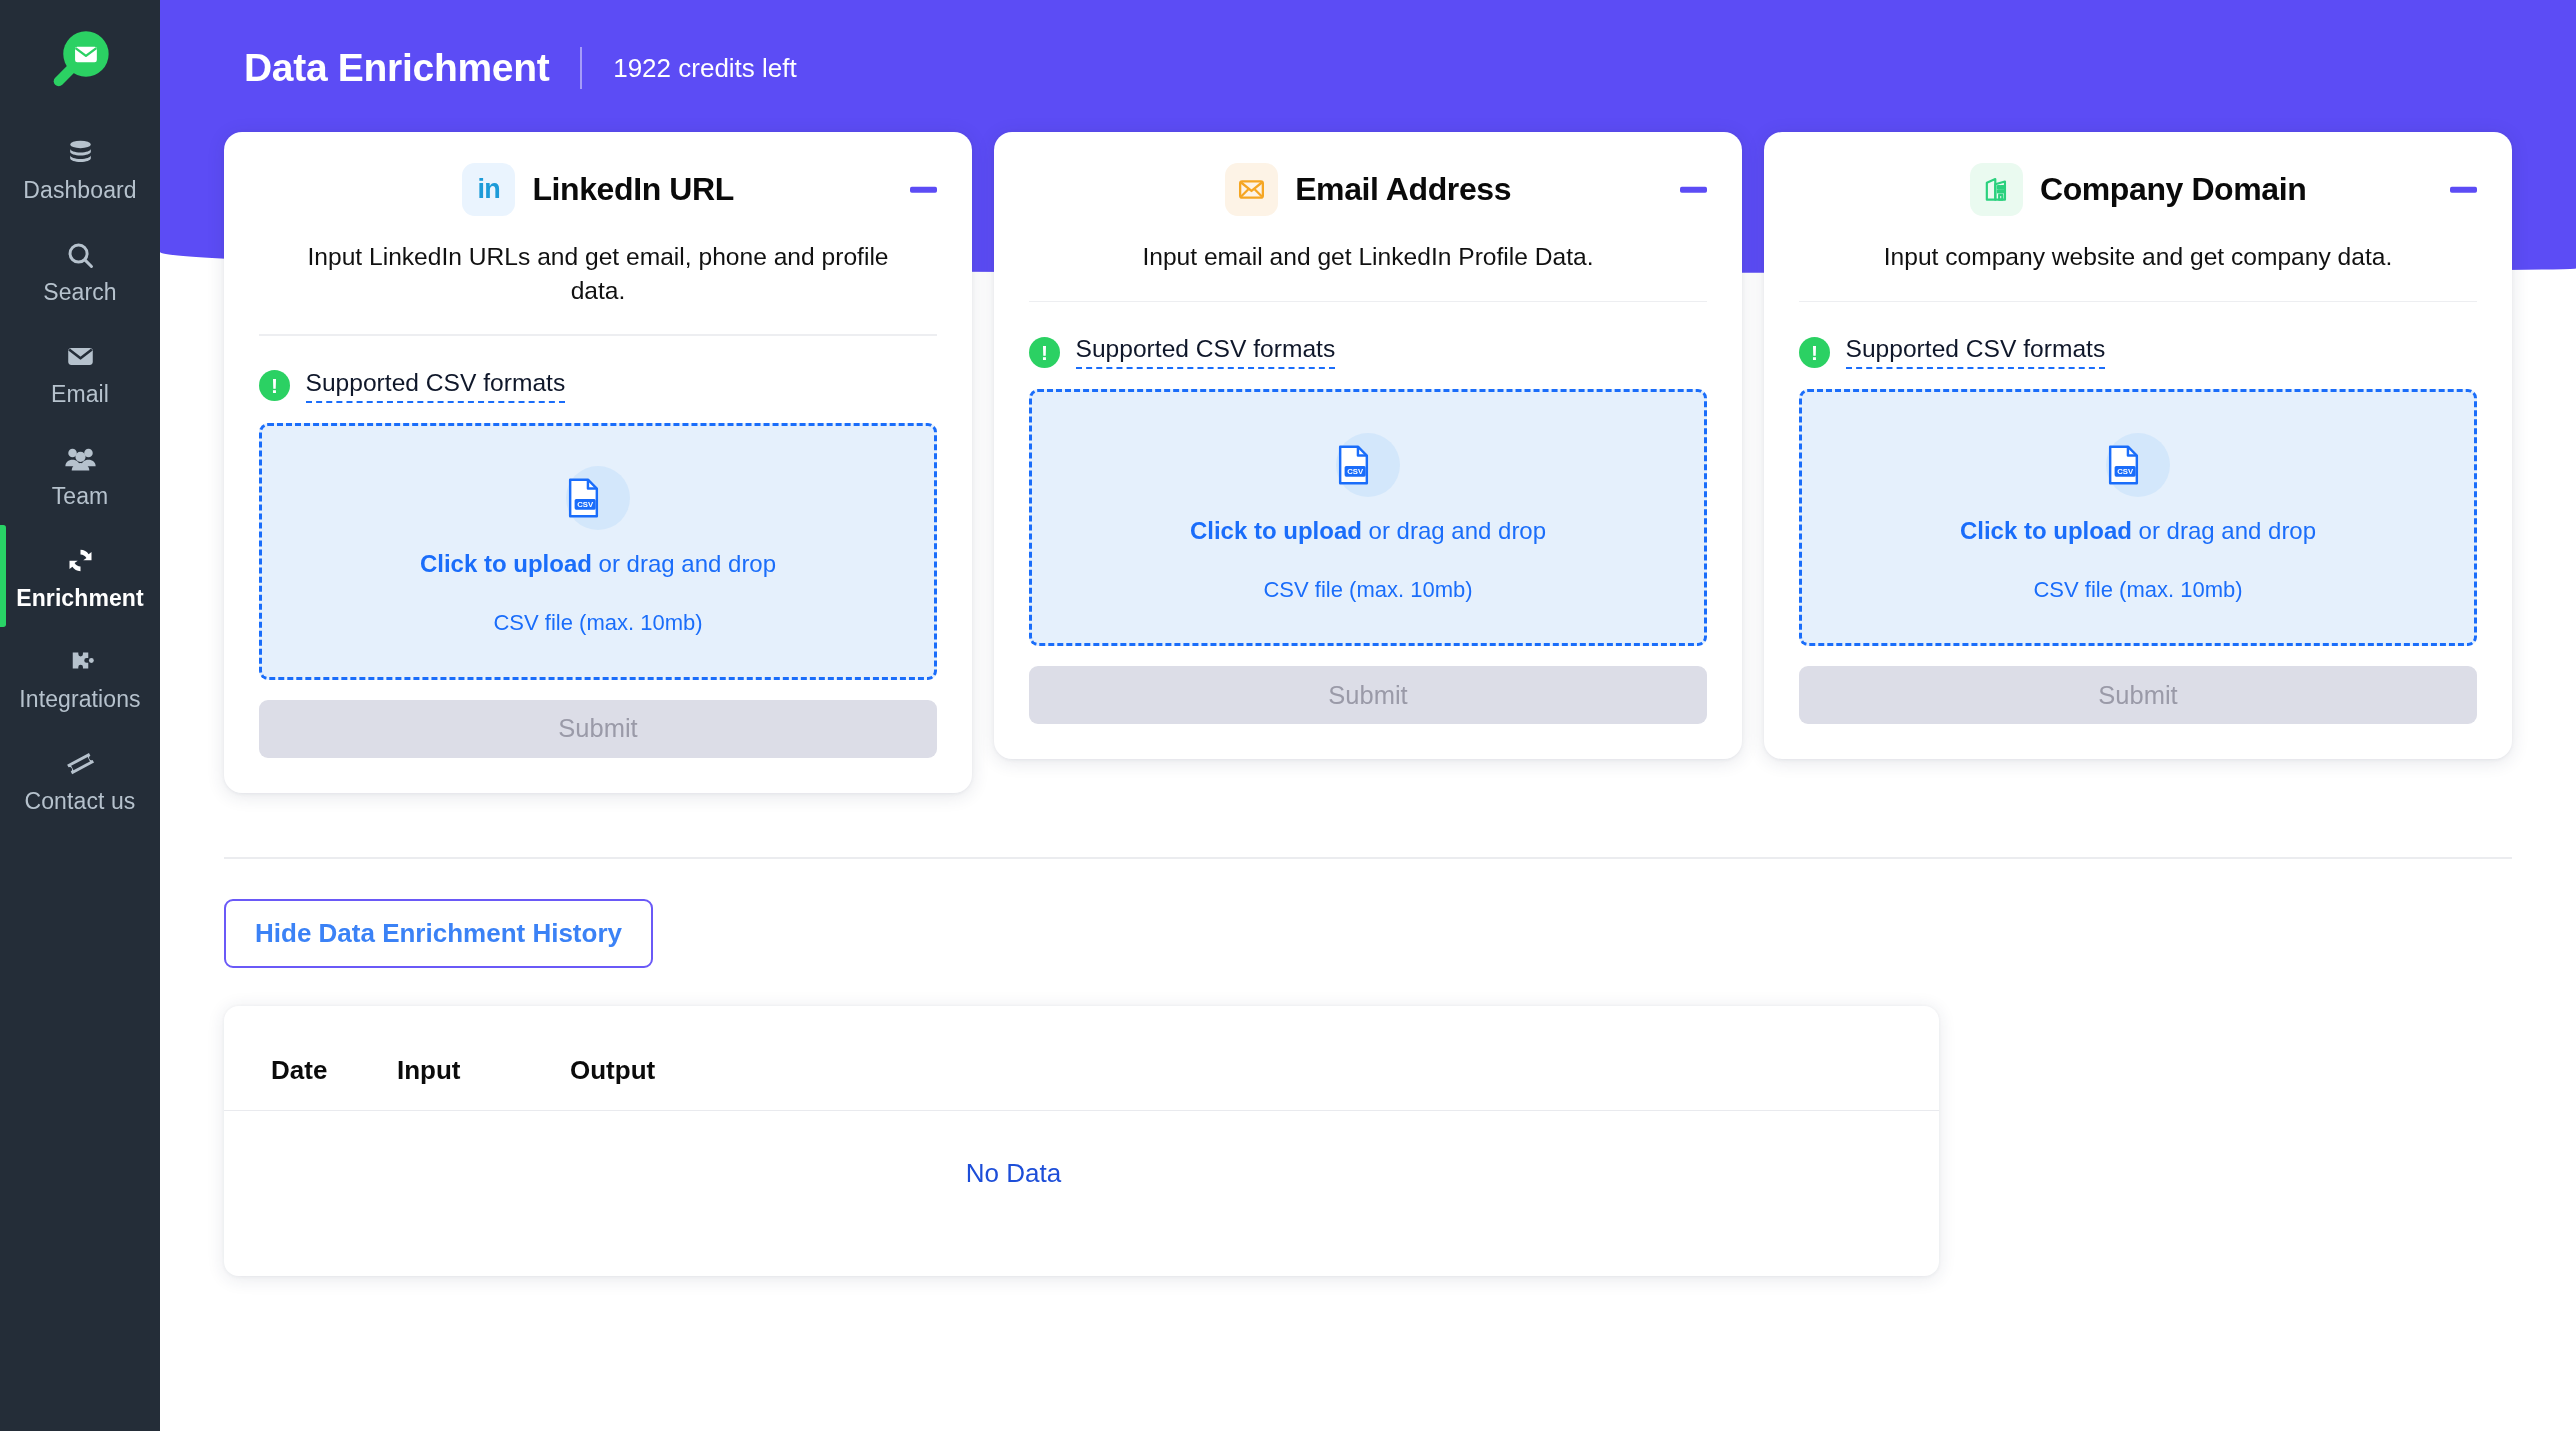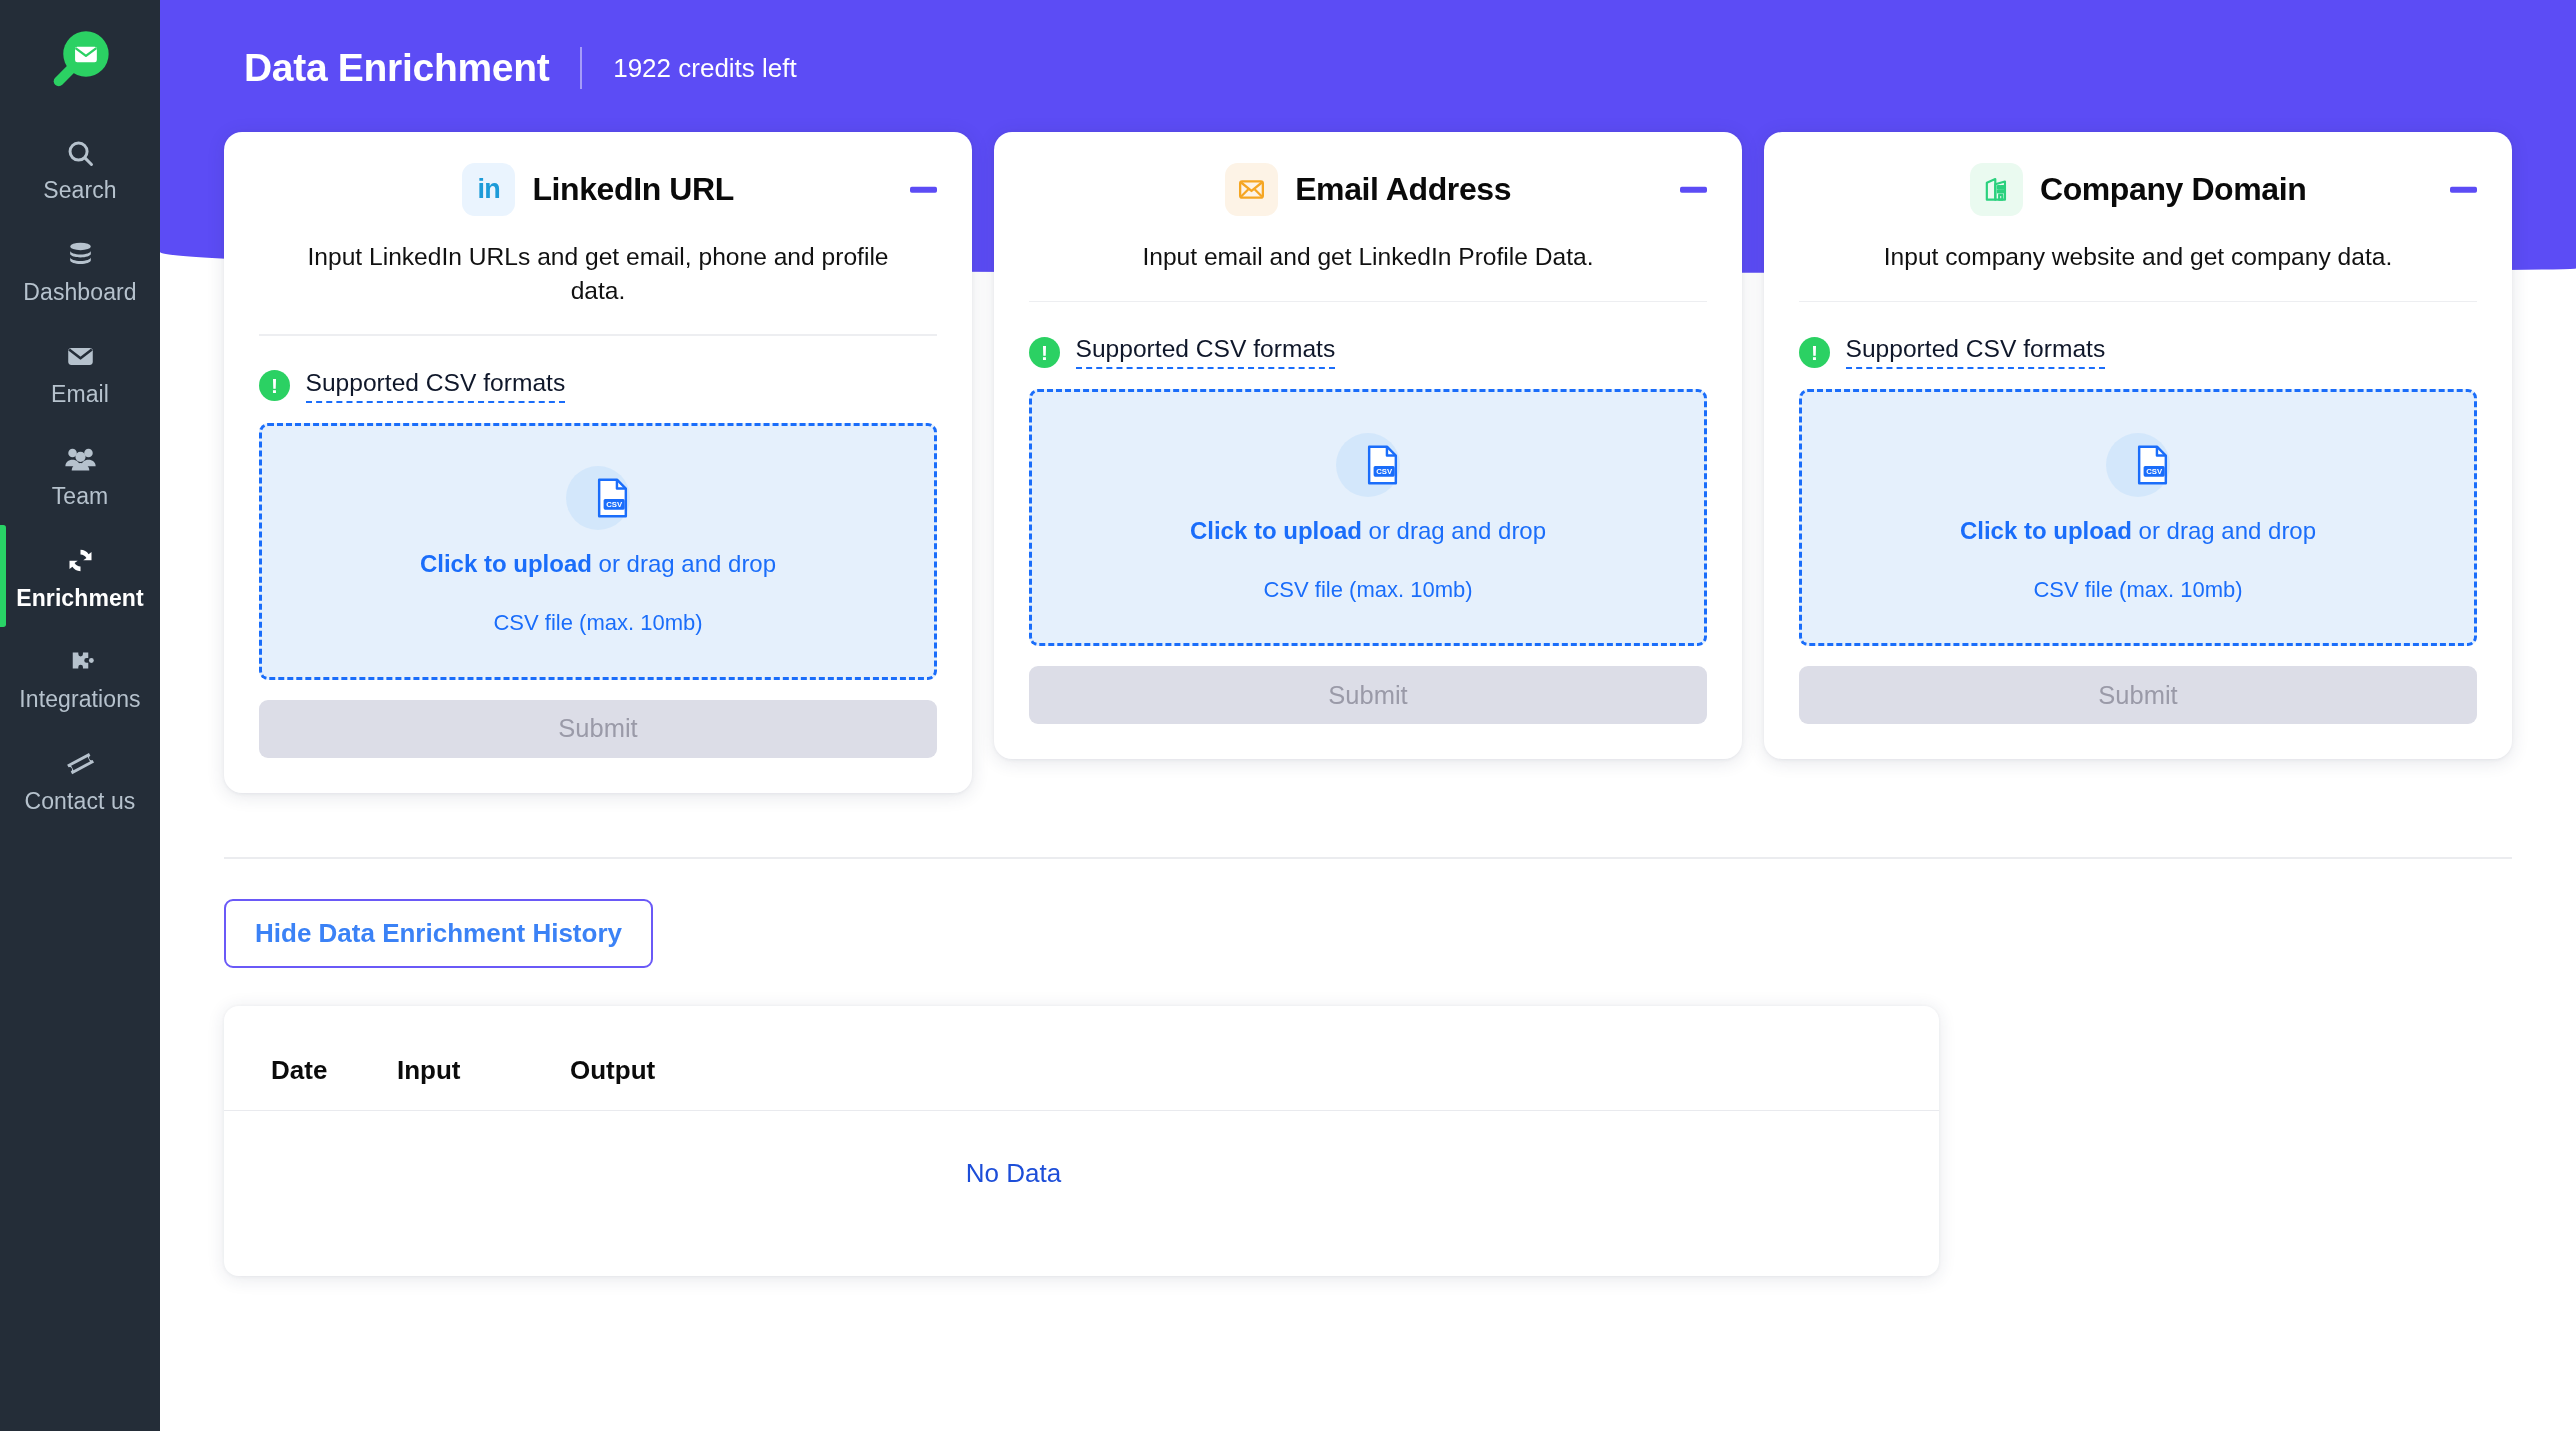--- a/index.html
+++ b/index.html
@@ -113,21 +113,21 @@
     margin-top: 20px;
     background: #e5f0fc;
     border: 3.6px dashed #1a6dfa;
     border-radius: 9px;
     height: 257px;
     display: flex; flex-direction: column; align-items: center; justify-content: center;
     cursor: pointer;
   }
   .dz-icon-wrap {
     width: 64px; height: 64px; border-radius: 50%; background: #d3e7fb;
-    display: flex; align-items: center; justify-content: flex-end;
+    display: flex; align-items: center; justify-content: flex-start;
     margin-bottom: 20px;
   }
   .dz-main { font-size: 24px; color: #1a6dfa; }
   .dz-main b { font-weight: 700; }
   .dz-sub { font-size: 22px; color: #1a6dfa; margin-top: 32px; }
   .submit-btn {
     margin-top: 20px; width: 100%; height: 58px;
     background: #dcdde7; color: #9a9aa8;
     border: none; border-radius: 9px;
     font-size: 25.5px; font-family: "Liberation Sans", sans-serif;
@@ -181,37 +181,37 @@
           <rect x="32" y="24" width="24" height="17" rx="2.5" fill="#ffffff"></rect>
           <path d="M32.5 25.5 L44 34 L55.5 25.5" stroke="#2bd163" stroke-width="2.6" fill="none" stroke-linejoin="round"></path>
         </svg>
       </div>
     </div>
 
     <nav class="nav">
 
       <div class="nav-item">
         <span class="nav-icon">
-          <svg width="31" height="31" viewBox="0 0 24 24" fill="none" stroke="currentColor" stroke-width="2.3" stroke-linecap="round">
-            <circle cx="10.5" cy="10.5" r="6.6"></circle>
-            <line x1="15.6" y1="15.6" x2="20.5" y2="20.5"></line>
-          </svg>
-        </span>
-        <span class="nav-label">Search</span>
-      </div>
-
-      <div class="nav-item">
-        <span class="nav-icon">
           <svg width="31" height="31" viewBox="0 0 24 24" fill="currentColor">
             <ellipse cx="12" cy="5" rx="8" ry="2.9"></ellipse>
             <path d="M4 8.4c0 1.6 3.6 2.9 8 2.9s8-1.3 8-2.9v2.2c0 1.6-3.6 2.9-8 2.9s-8-1.3-8-2.9z"></path>
             <path d="M4 13.4c0 1.6 3.6 2.9 8 2.9s8-1.3 8-2.9v2.2c0 1.6-3.6 2.9-8 2.9s-8-1.3-8-2.9z"></path>
           </svg>
         </span>
         <span class="nav-label">Dashboard</span>
+      </div>
+
+      <div class="nav-item">
+        <span class="nav-icon">
+          <svg width="31" height="31" viewBox="0 0 24 24" fill="none" stroke="currentColor" stroke-width="2.3" stroke-linecap="round">
+            <circle cx="10.5" cy="10.5" r="6.6"></circle>
+            <line x1="15.6" y1="15.6" x2="20.5" y2="20.5"></line>
+          </svg>
+        </span>
+        <span class="nav-label">Search</span>
       </div>
 
       <div class="nav-item">
         <span class="nav-icon">
           <svg width="31" height="31" viewBox="0 0 24 24" fill="currentColor">
             <rect x="2.5" y="5.5" width="19" height="13" rx="2.4"></rect>
             <path d="M3.2 6.6 L12 13.4 L20.8 6.6" stroke="#242d38" stroke-width="2" fill="none" stroke-linejoin="round"></path>
           </svg>
         </span>
         <span class="nav-label">Email</span>

